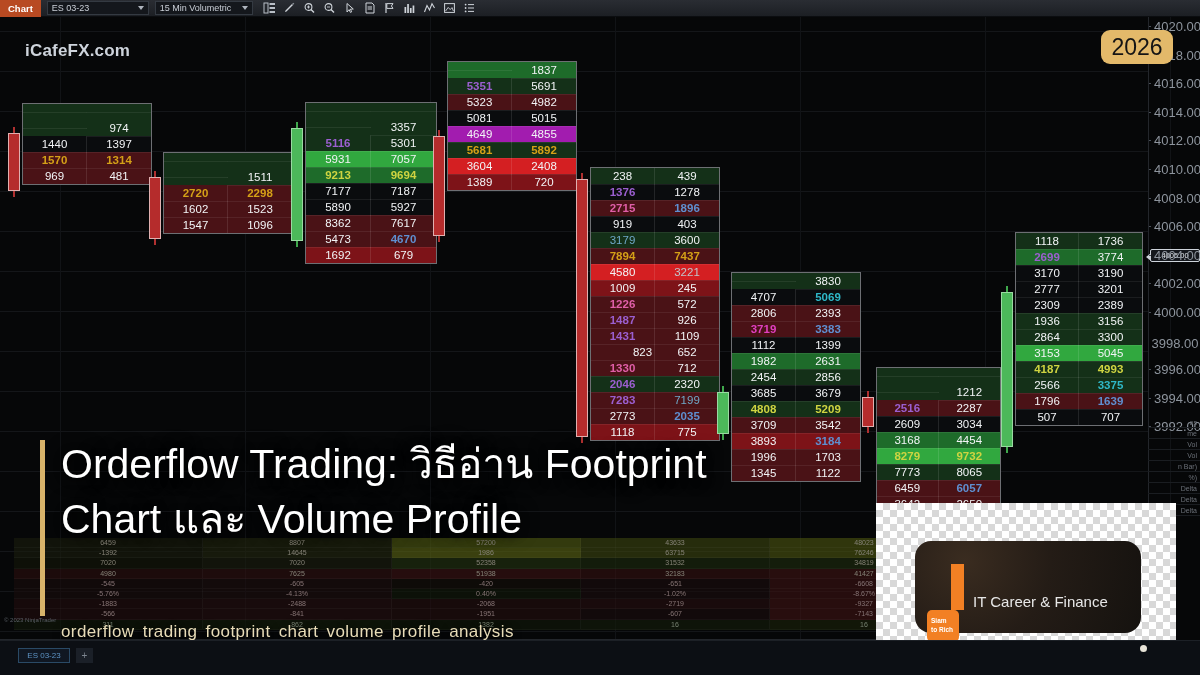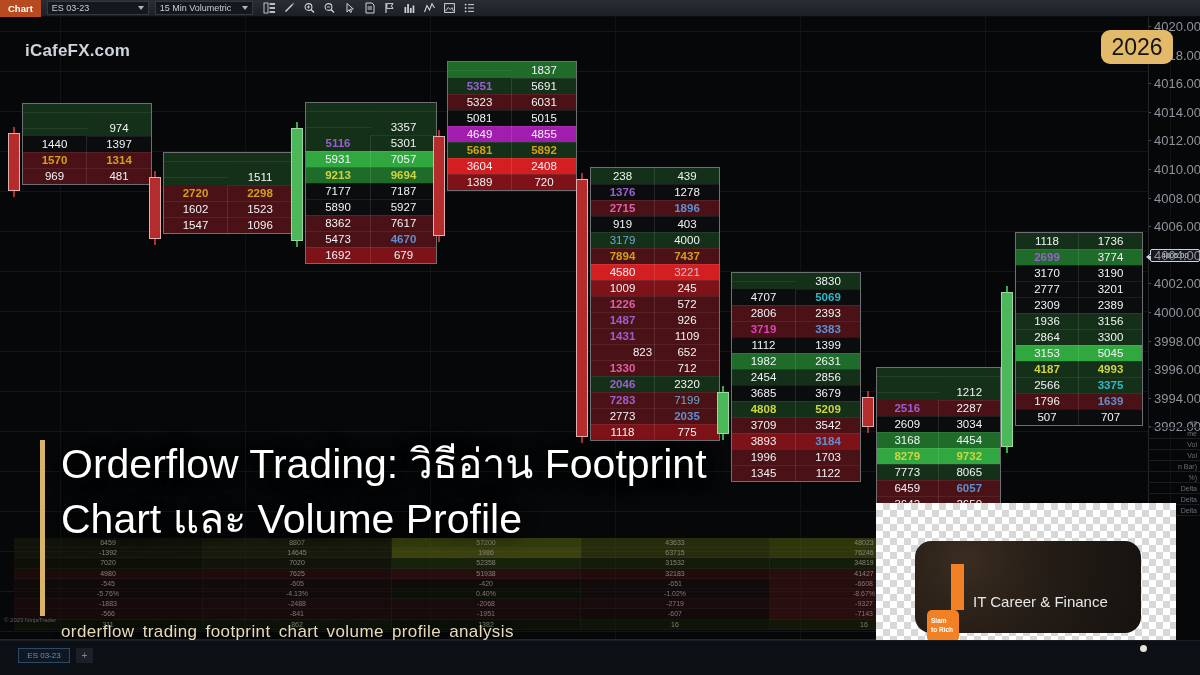--- a/index.html
+++ b/index.html
@@ -382,21 +382,21 @@
           <div class="fp-row" style="background: rgb(30, 107, 42);">
             <div class="c left" style="color: rgb(242, 244, 246);"></div>
             <div class="c" style="color: rgb(242, 244, 246);">1837</div>
           </div>
           <div class="fp-row" style="background: rgb(20, 48, 24);">
             <div class="c left" style="color: rgb(155, 95, 208); font-weight: 700;">5351</div>
             <div class="c" style="color: rgb(242, 244, 246);">5691</div>
           </div>
           <div class="fp-row" style="background: rgb(74, 18, 22);">
             <div class="c left" style="color: rgb(242, 244, 246);">5323</div>
-            <div class="c" style="color: rgb(242, 244, 246);">6031</div>
+            <div class="c" style="color: rgb(242, 244, 246);">4982</div>
           </div>
           <div class="fp-row" style="background: rgb(10, 12, 14);">
             <div class="c left" style="color: rgb(242, 244, 246);">5081</div>
             <div class="c" style="color: rgb(242, 244, 246);">5015</div>
           </div>
           <div class="fp-row" style="background: #a21caf;">
             <div class="c left" style="color: rgb(242, 244, 246);">4649</div>
             <div class="c" style="color: rgb(242, 244, 246);">4855</div>
           </div>
           <div class="fp-row" style="background: rgb(20, 48, 24);">
@@ -430,21 +430,21 @@
           <div class="fp-row" style="background: rgb(74, 18, 22);">
             <div class="c left" style="color: rgb(224, 95, 168); font-weight: 700;">2715</div>
             <div class="c" style="color: rgb(95, 143, 208); font-weight: 700;">1896</div>
           </div>
           <div class="fp-row" style="background: rgb(10, 12, 14);">
             <div class="c left" style="color: rgb(242, 244, 246);">919</div>
             <div class="c" style="color: rgb(242, 244, 246);">403</div>
           </div>
           <div class="fp-row" style="background: rgb(20, 48, 24);">
             <div class="c left" style="color: rgb(111, 168, 200);">3179</div>
-            <div class="c" style="color: rgb(242, 244, 246);">4000</div>
+            <div class="c" style="color: rgb(242, 244, 246);">3600</div>
           </div>
           <div class="fp-row" style="background: rgb(74, 18, 22);">
             <div class="c left" style="color: rgb(212, 160, 23); font-weight: 700;">7894</div>
             <div class="c" style="color: rgb(212, 160, 23); font-weight: 700;">7437</div>
           </div>
           <div class="fp-row" style="background: rgb(212, 31, 34);">
             <div class="c left" style="color: rgb(242, 244, 246);">4580</div>
             <div class="c" style="color: rgb(192, 198, 204);">3221</div>
           </div>
           <div class="fp-row" style="background: rgb(125, 19, 24);">
@@ -693,21 +693,21 @@
         <span>4004.00</span>
       </div>
       <div class="pa-tick" style="top: 261.4px;">
         <span class="dash"></span>
         <span>4002.00</span>
       </div>
       <div class="pa-tick" style="top: 290px;">
         <span class="dash"></span>
         <span>4000.00</span>
       </div>
-      <div class="pa-tick" style="top: 318.6px;">
+      <div class="pa-tick" style="top: 318.6px; flex-direction: column;">
         <span class="dash"></span>
         <span>3998.00</span>
       </div>
       <div class="pa-tick" style="top: 347.2px;">
         <span class="dash"></span>
         <span>3996.00</span>
       </div>
       <div class="pa-tick" style="top: 375.8px;">
         <span class="dash"></span>
         <span>3994.00</span>

